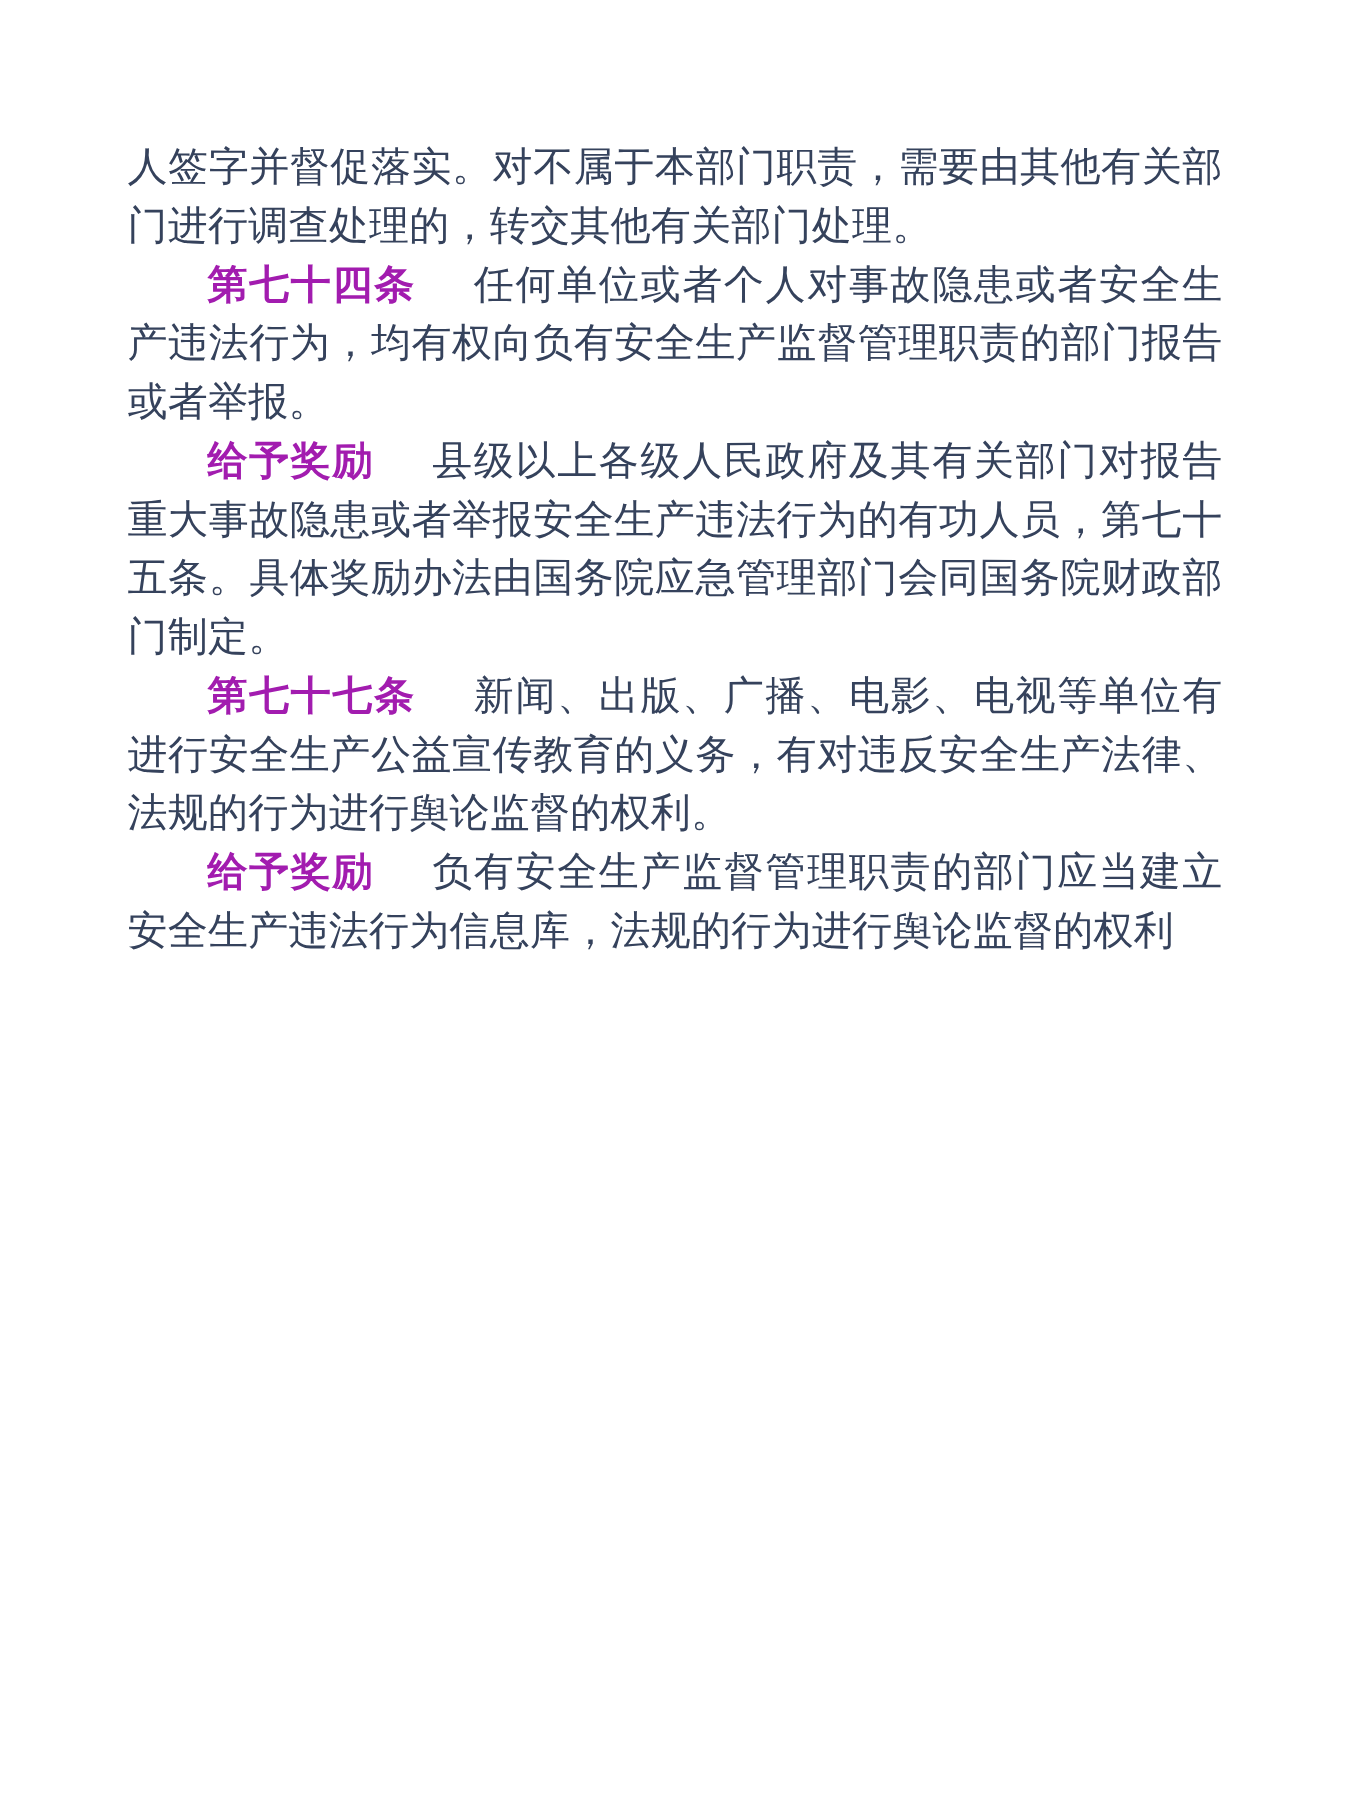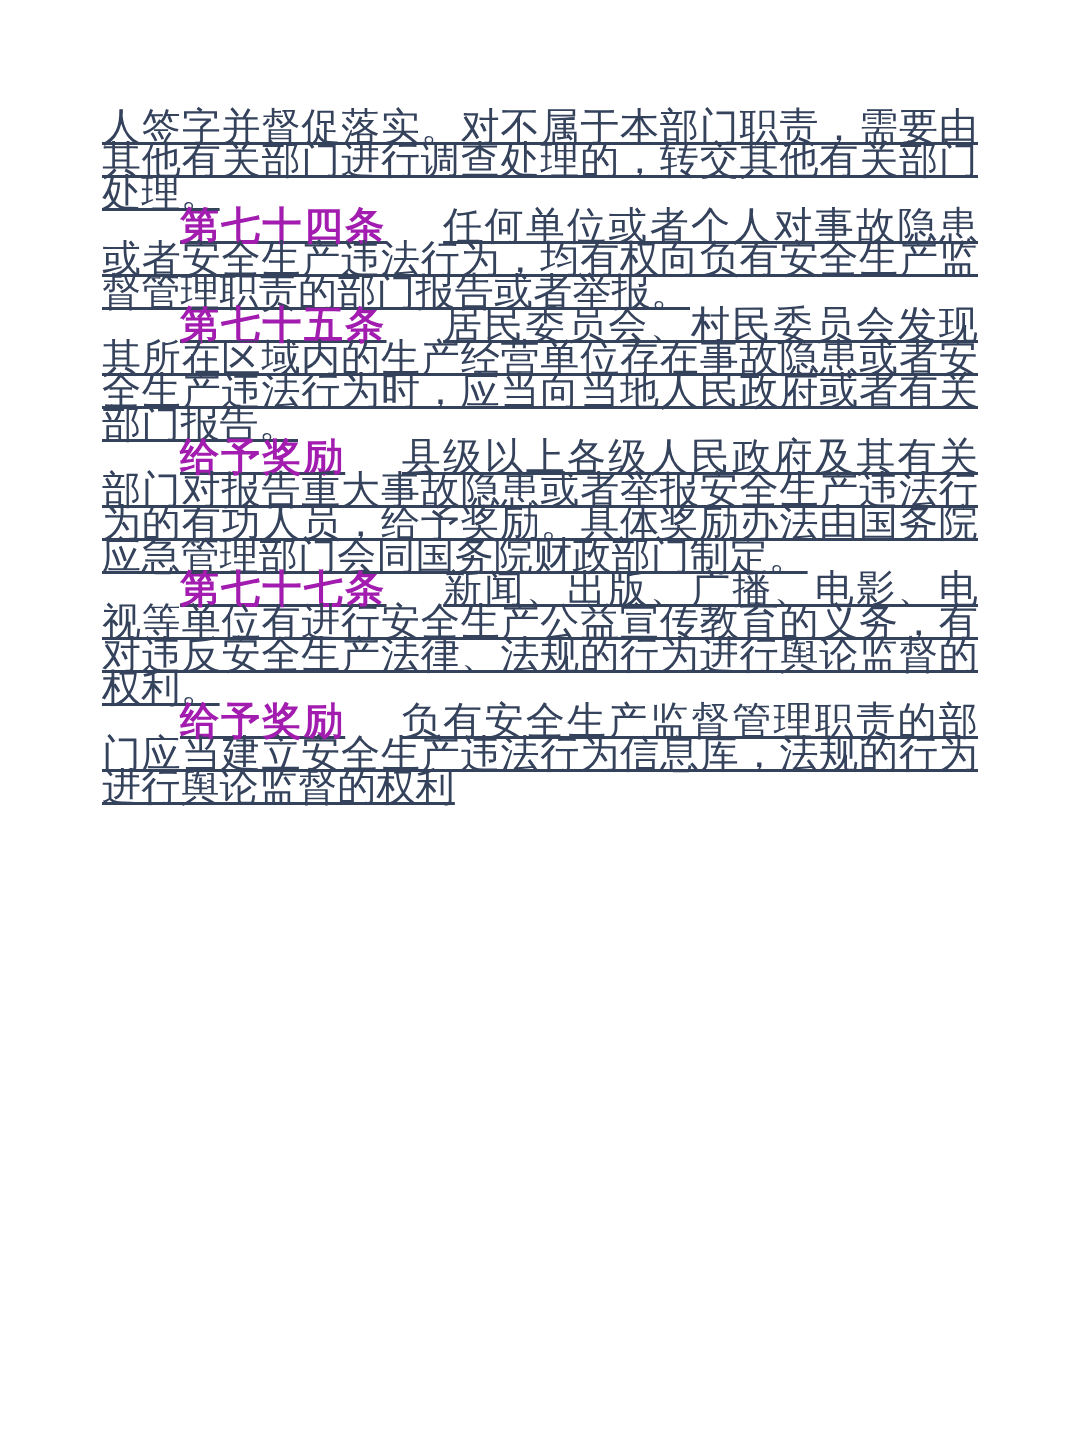--- a/index.html
+++ b/index.html
@@ -17,27 +17,26 @@
     padding: 110px 102px 0 102px;
     overflow: hidden;
     font-family: "DejaVu Serif", "Liberation Serif", serif;
   }
   .doc-body {
     width: 876px;
   }
   .para {
     margin: 0;
     padding: 0;
-    font-size: 39px;
-    line-height: 33px;
+    font-size: 32px;
+    line-height: 47px;
     color: #35425c;
     text-align: justify;
     letter-spacing: 0.2px;
     word-break: break-all;
-    text-decoration: underline;
   }
   .para.indent {
     text-indent: 2em;
   }
   .lead {
     font-family: "DejaVu Sans", "Liberation Sans", sans-serif;
     font-weight: 700;
     color: #a21caf;
   }
   .lead:not(:empty) {
@@ -49,22 +48,21 @@
 
 <div class="page">
   <div class="doc-body">
 
     <p class="para"><span class="lead"></span><span>人签字并督促落实。对不属于本部门职责，需要由其他有关部门进行调查处理的，转交其他有关部门处理。</span></p>
 
 
     <p class="para indent"><span class="lead">第七十四条</span><span>任何单位或者个人对事故隐患或者安全生产违法行为，均有权向负有安全生产监督管理职责的部门报告或者举报。</span></p>
 
 
-    <p class="para indent"><span class="lead">第七十五条</span><span>居民委员会、村民委员会发现其所在区域内的生产经营单位存在事故隐患或者安全生产违法行为时，应当向当地人民政府或者有关部门报告。</span></p>
 
-    <p class="para indent"><span class="lead">给予奖励</span><span>县级以上各级人民政府及其有关部门对报告重大事故隐患或者举报安全生产违法行为的有功人员，给予奖励。具体奖励办法由国务院应急管理部门会同国务院财政部门制定。</span></p>
+    <p class="para indent"><span class="lead">给予奖励</span><span>县级以上各级人民政府及其有关部门对报告重大事故隐患或者举报安全生产违法行为的有功人员，第七十五条。具体奖励办法由国务院应急管理部门会同国务院财政部门制定。</span></p>
 
     <p class="para indent"><span class="lead">第七十七条</span><span>新闻、出版、广播、电影、电视等单位有进行安全生产公益宣传教育的义务，有对违反安全生产法律、法规的行为进行舆论监督的权利。</span></p>
 
     <p class="para indent"><span class="lead">给予奖励</span><span>负有安全生产监督管理职责的部门应当建立安全生产违法行为信息库，法规的行为进行舆论监督的权利</span></p>
 
   </div>
 </div>
 
 </body></html>

